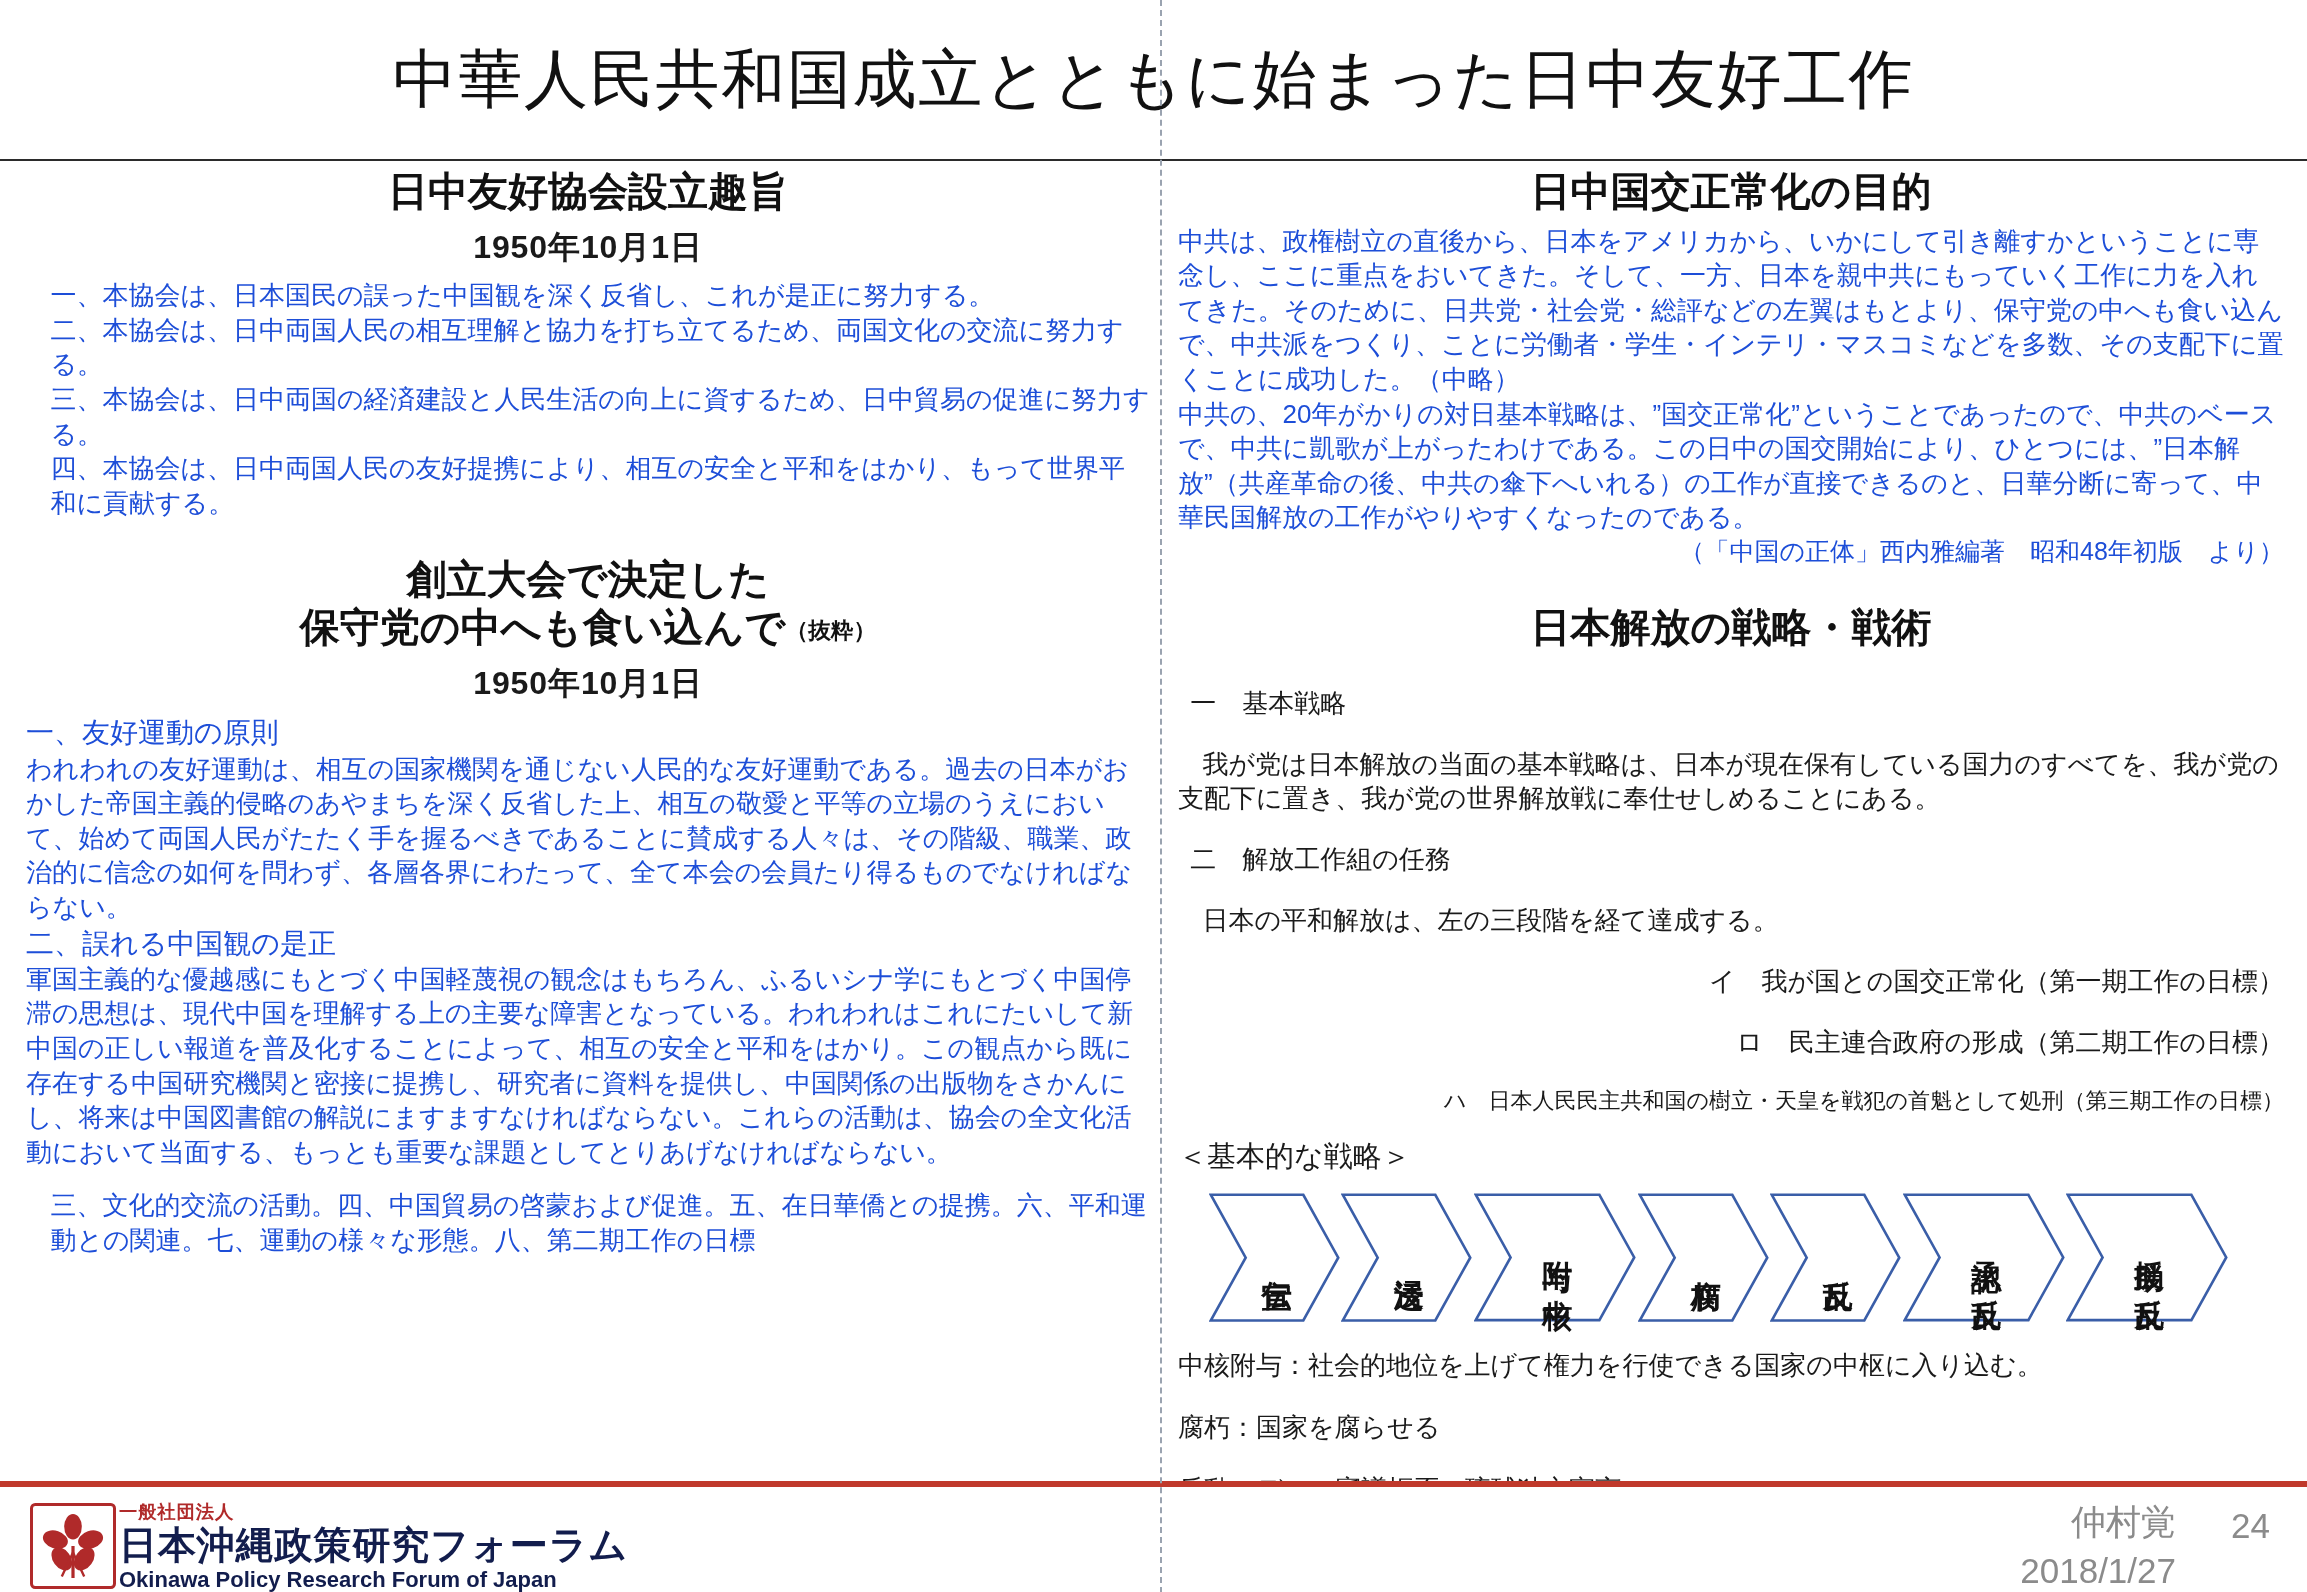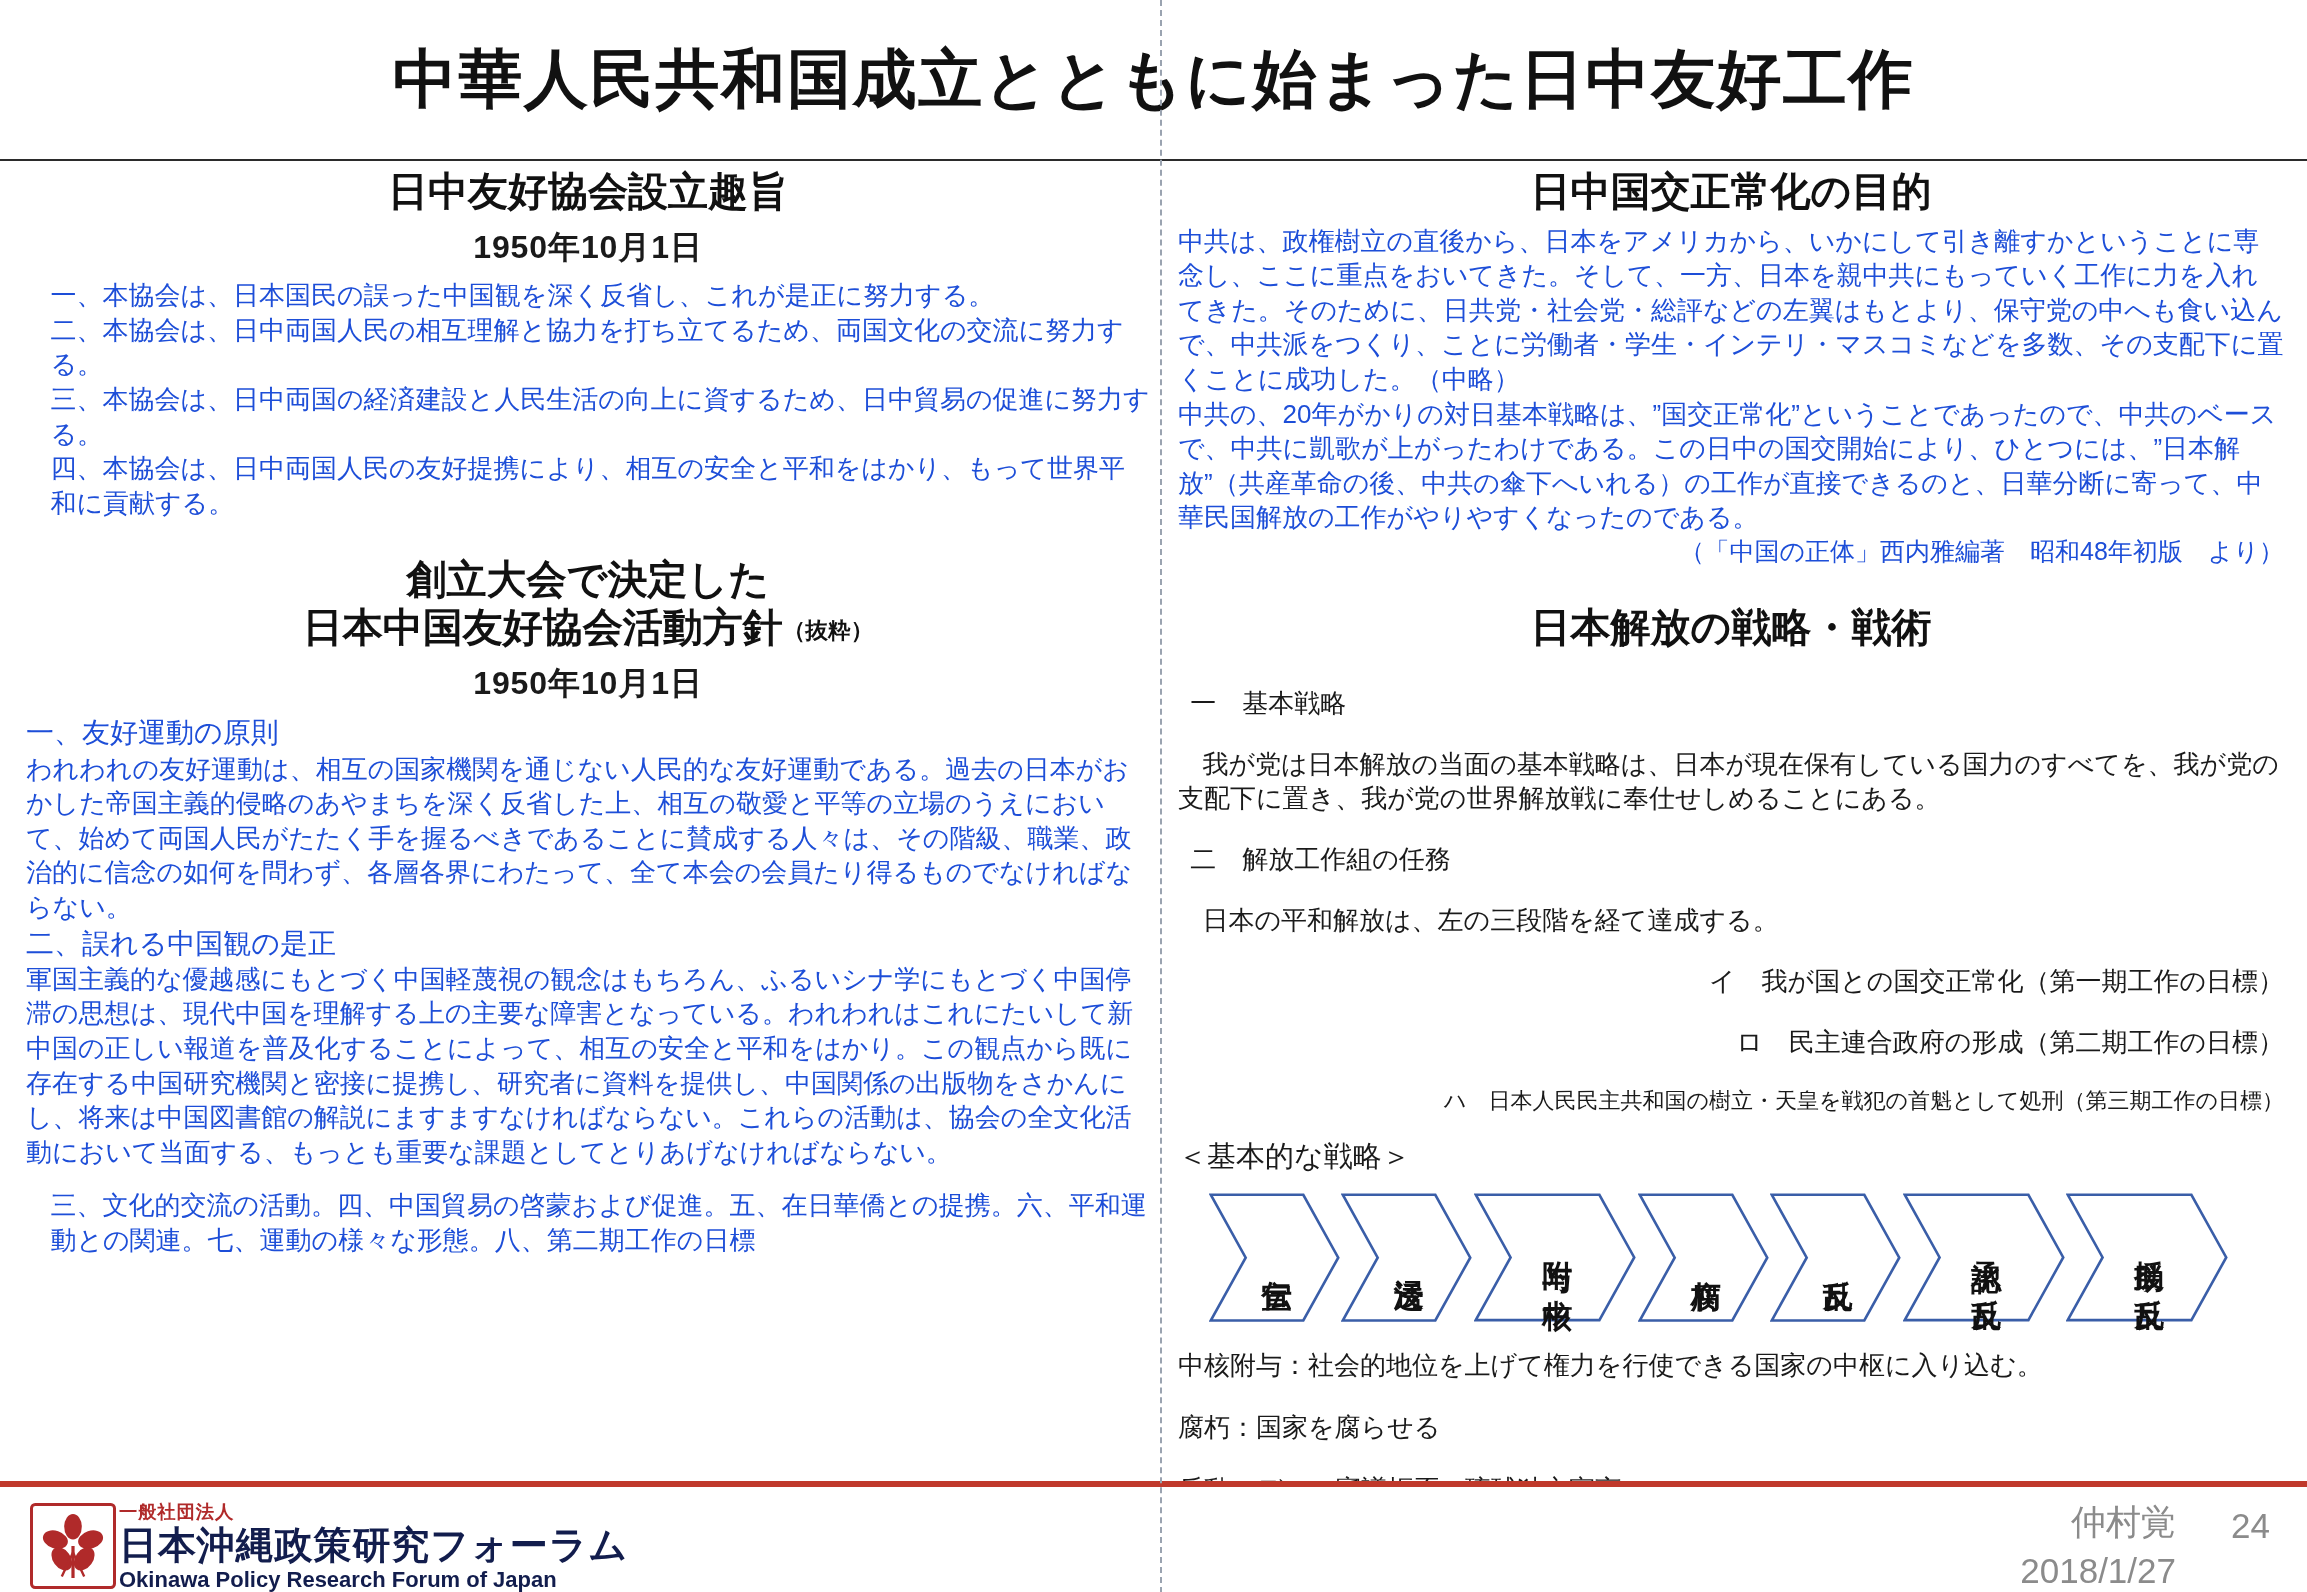--- a/index.html
+++ b/index.html
@@ -36,21 +36,21 @@
     position: absolute;
     left: 0; top: 0;
     width: 2307px;
     height: 159px;
     display: flex;
     align-items: center;
     justify-content: center;
   }
   .slide-title {
     font-size: 64px;
-    font-weight: bold;
+    font-weight: normal;
     letter-spacing: 1.7px;
     color: #111;
     white-space: nowrap;
   }
   .title-rule {
     position: absolute;
     left: 0;
     top: 159px;
     width: 2307px;
     height: 0;
@@ -272,21 +272,21 @@
         <p class="p-indent">三、本協会は、日中両国の経済建設と人民生活の向上に資するため、日中貿易の促進に努力する。</p>
         <p class="p-indent">四、本協会は、日中両国人民の友好提携により、相互の安全と平和をはかり、もって世界平和に貢献する。</p>
       </div>
     </div>
 
     <div class="gap-l"></div>
 
     <div>
       <h2 class="sec-title">
         <span>創立大会で決定した</span><br>
-        <span>日本中国友好協会活動方針</span><span class="small">（抜粋）</span>
+        <span>保守党の中へも食い込んで</span><span class="small">（抜粋）</span>
       </h2>
       <div class="sec-date">1950年10月1日</div>
       <div class="gap-s"></div>
       <div class="body-text">
         <p class="sub-head">一、友好運動の原則</p>
         <p class="p-lead">われわれの友好運動は、相互の国家機関を通じない人民的な友好運動である。過去の日本がおかした帝国主義的侵略のあやまちを深く反省した上、相互の敬愛と平等の立場のうえにおいて、始めて両国人民がたたく手を握るべきであることに賛成する人々は、その階級、職業、政治的に信念の如何を問わず、各層各界にわたって、全て本会の会員たり得るものでなければならない。</p>
         <p class="sub-head">二、誤れる中国観の是正</p>
         <p class="p-lead">軍国主義的な優越感にもとづく中国軽蔑視の観念はもちろん、ふるいシナ学にもとづく中国停滞の思想は、現代中国を理解する上の主要な障害となっている。われわれはこれにたいして新中国の正しい報道を普及化することによって、相互の安全と平和をはかり。この観点から既に存在する中国研究機関と密接に提携し、研究者に資料を提供し、中国関係の出版物をさかんにし、将来は中国図書館の解説にますますなければならない。これらの活動は、協会の全文化活動において当面する、もっとも重要な課題としてとりあげなければならない。</p>
         <div class="gap-m"></div>
         <p class="p-indent">三、文化的交流の活動。四、中国貿易の啓蒙および促進。五、在日華僑との提携。六、平和運動との関連。七、運動の様々な形態。八、第二期工作の日標</p>

